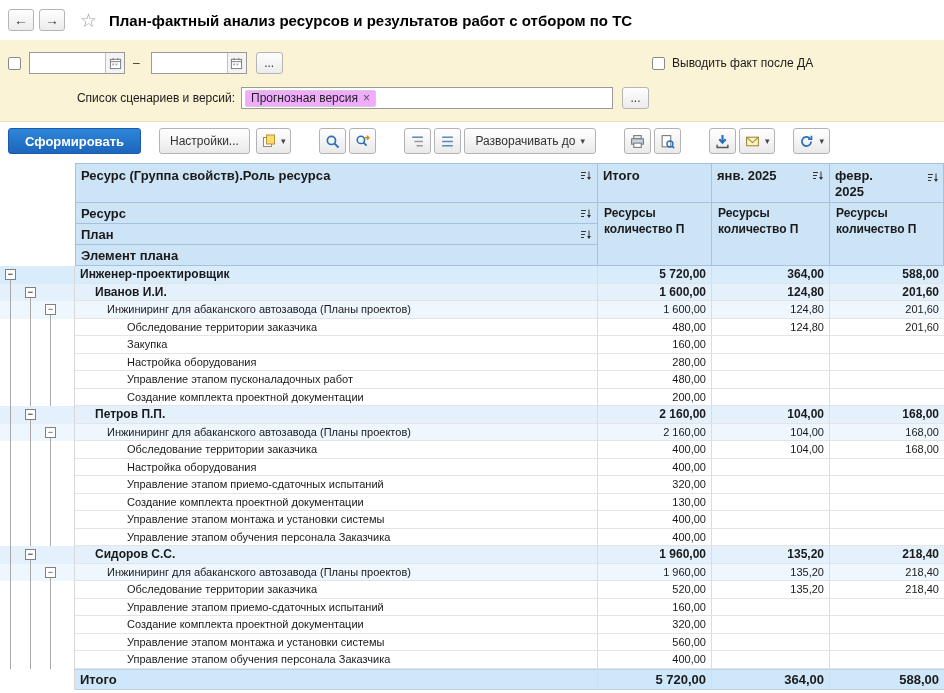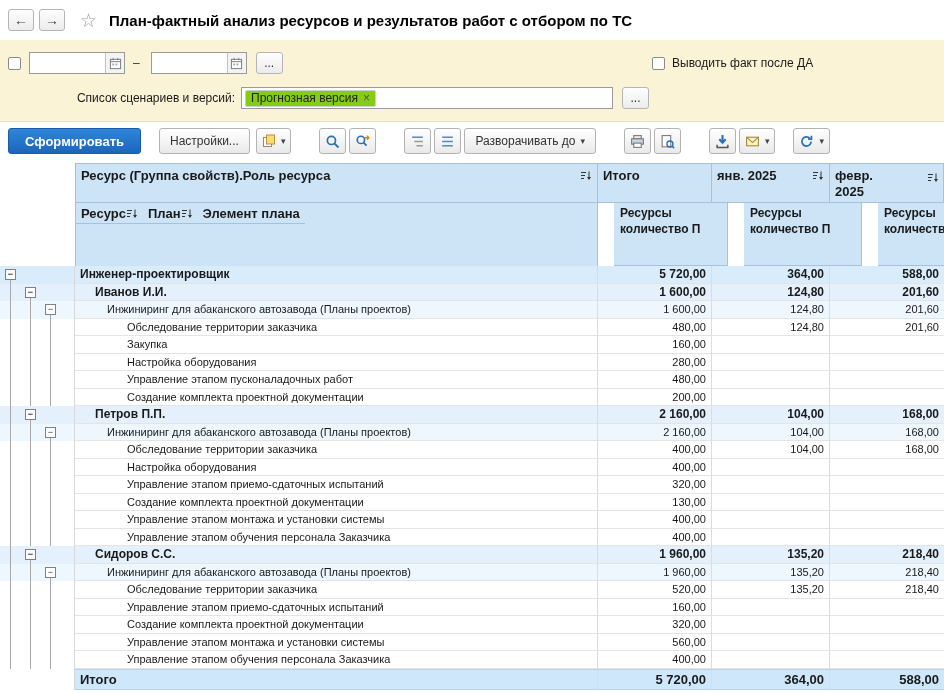--- a/index.html
+++ b/index.html
@@ -28,21 +28,21 @@
   .dash { margin: 0 3px 0 8px; color: #333; }
   .dotsbtn { width: 27px; height: 22px; margin-left: 9px; border: 1px solid #b5b5b5; border-radius: 3px;
     background: linear-gradient(#fefefe,#ececec); font-size: 12px; color: #333; display: flex; align-items: center;
     justify-content: center; cursor: pointer; }
   .fright { margin-left: auto; width: 292px; display: flex; align-items: center; flex: 0 0 auto; }
   .fright .checkbox { margin-right: 7px; }
   .flabel { color: #1a1a1a; }
   .flabel.right-align { width: 227px; text-align: right; margin-right: 6px; flex: 0 0 auto; }
   .scenario-input { width: 372px; height: 22px; background: #fff; border: 1px solid #9a9a9a; display: flex;
     align-items: center; padding: 1px 3px; cursor: text; }
-  .tag { background: #84cc16; border: 1px solid #cfcfcf; border-radius: 2px; padding: 0 5px 1px 5px;
+  .tag { background: #f0abfc; border: 1px solid #cfcfcf; border-radius: 2px; padding: 0 5px 1px 5px;
     font-size: 12px; color: #222; display: inline-flex; align-items: center; gap: 5px; }
   .tag .x { color: #555; font-size: 12px; cursor: pointer; }
   .combo { flex: 1; height: 22px; background: #fff; border: 1px solid #9a9a9a; display: flex; align-items: center;
     padding: 0 4px; margin-left: 6px; cursor: pointer; white-space: nowrap; overflow: hidden; }
 
   
   .toolbar { height: 38px; display: flex; align-items: center; padding: 0 8px; background: #fff; }
   .btn { height: 26px; padding: 0 10px; border: 1px solid #b3b3b3; border-radius: 3px;
     background: linear-gradient(#ffffff,#e9e9e9); font-size: 12px; color: #333; display: inline-flex;
     align-items: center; gap: 5px; cursor: pointer; flex: 0 0 auto; }
@@ -62,24 +62,24 @@
   .colT { width: 114px; flex: 0 0 114px; }
   .colJ { width: 118px; flex: 0 0 118px; }
   .colF { width: 114px; flex: 0 0 114px; }
 
   .hrowA { height: 40px; }
   .hrowB { height: 63px; }
   .hc { background: #cde4f7; border-right: 1px solid #a3c2e0; border-bottom: 1px solid #a3c2e0;
     border-top: 1px solid #a3c2e0; font-weight: bold; font-size: 13px; padding: 4px 5px; display: flex;
     align-items: flex-start; justify-content: space-between; cursor: pointer; position: relative; }
   .hrowA .hc { border-top: 1px solid #a3c2e0; }
-  .hrowB .hc { border-top: none; margin-left: 16px; }
+  .hrowB .hc { border-top: none; }
   .hc.first { border-left: 1px solid #a3c2e0; }
   .subcol { background: #cde4f7; border-left: 1px solid #a3c2e0; border-right: 1px solid #a3c2e0; display: flex;
-    flex-direction: row; }
+    flex-direction: column; }
   .sub { height: 21px; border-bottom: 1px solid #a3c2e0; font-weight: bold; font-size: 13px; padding: 2px 5px;
     display: flex; align-items: center; justify-content: space-between; cursor: pointer; }
   .measure { font-size: 12px; line-height: 1.32; font-weight: bold; display: block; padding: 3px 6px; }
   .feb-span { display: inline-block; width: 46px; line-height: 1.25; }
   .sorticon { flex: 0 0 auto; margin-top: 2px; }
   .sorticon.abs { position: absolute; top: 6px; right: 4px; }
 
   .tbody { }
   .trow { height: 17.5px; cursor: default; }
   .c { border-right: 1px solid #dcdcdc; border-bottom: 1px solid #e4e4e4; display: flex; align-items: center;

